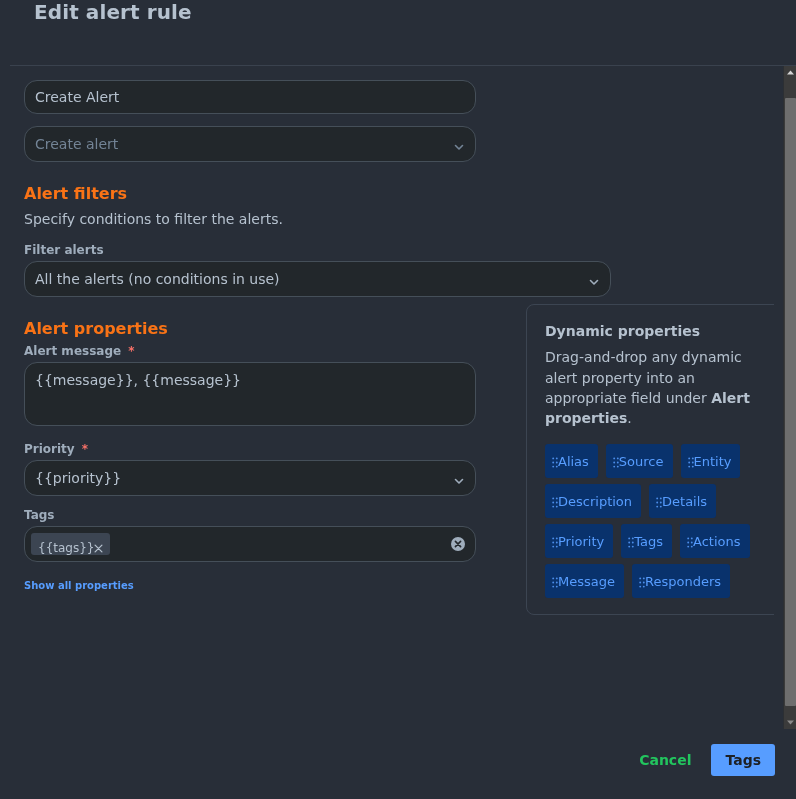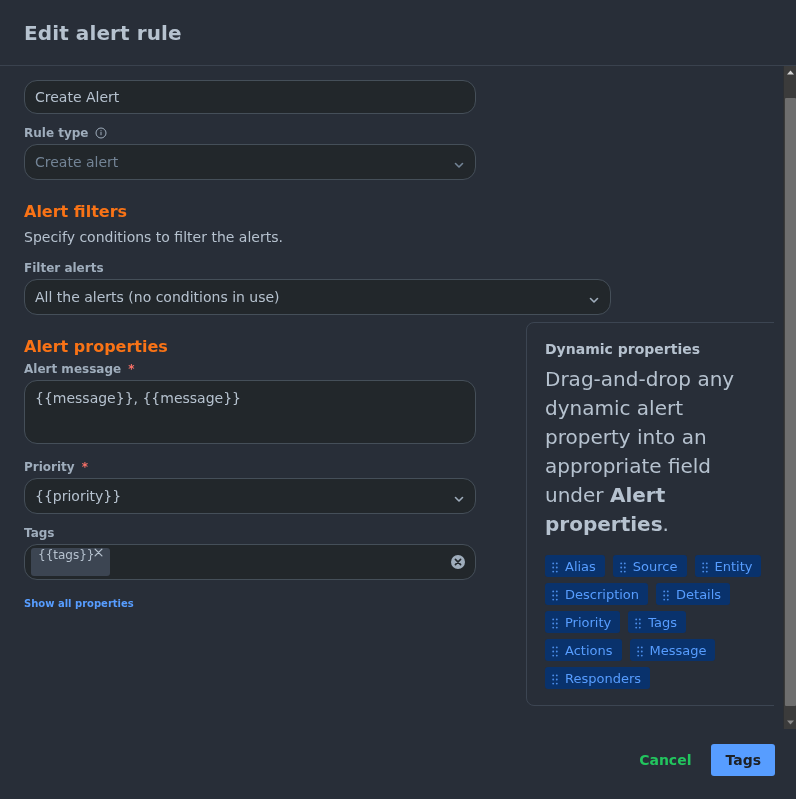--- a/index.html
+++ b/index.html
@@ -18,22 +18,22 @@
     flex-direction: column;
   }
 
   
   .dialog-header {
     height: 66px;
     flex: 0 0 66px;
     background: #282E38;
     border-bottom: 1px solid #3A424E;
     display: flex;
-    align-items: center;
     padding: 0 24px;
+    margin-left: 10px;
   }
   .dialog-title {
     font-size: 20px;
     font-weight: bold;
     color: #B6C2CF;
     letter-spacing: .1px;
   }
 
   
   .dialog-body {
@@ -141,23 +141,23 @@
   .tags-input {
     height: 36px;
     display: flex;
     align-items: center;
     padding: 0 34px 0 6px;
     position: relative;
   }
   .tag-chip {
     background: #3C4552;
     border-radius: 3px;
-    height: 28px;
+    height: 22px;
     display: inline-flex;
-    align-items: flex-start;
+    align-items: flex-end;
     padding: 0 7px;
     font-size: 12px;
     color: #B6C2CF;
   }
   .tag-x {
     font-size: 11px;
     color: #B6C2CF;
     cursor: pointer;
     line-height: 1;
   }
@@ -183,39 +183,38 @@
     padding: 18px 18px 16px 18px;
     background: transparent;
   }
   .dyn-title {
     font-size: 14px;
     font-weight: bold;
     color: #B6C2CF;
     margin: 0 0 8px 0;
   }
   .dyn-desc {
-    font-size: 20px;
+    font-size: 14px;
     color: #B6C2CF;
     line-height: 1.45;
     margin: 0 0 16px 0;
   }
   .dyn-desc b { font-weight: bold; }
   .chips {
     display: flex;
     flex-wrap: wrap;
     gap: 6px 8px;
   }
   .chip {
     background: #09326C;
     color: #579DFF;
     border-radius: 3px;
-    height: 22px;
+    height: 34px;
     display: inline-flex;
     align-items: center;
-    gap: 7px;
     padding: 0 9px 0 7px;
     font-size: 13px;
     cursor: grab;
     user-select: none;
   }
   .grip { width: 6px; height: 11px; flex: 0 0 6px; opacity: .85; }
 
   
   .dialog-footer {
     flex: 0 0 70px;
@@ -284,30 +283,20 @@
       <div class="cols">
 
         <div class="left-col">
 
           
           <input class="text-input" type="text" value="Create Alert" style="">
 
           <div class="gap-12"></div>
 
           
-          <div class="field-label">
-            <span>Rule type</span>
-            <span class="info-icon">
-              <svg viewBox="0 0 12 12" width="12" height="12">
-                <circle cx="6" cy="6" r="5" fill="none" stroke="#9FADBC" stroke-width="1"></circle>
-                <rect x="5.5" y="5" width="1" height="3.2" fill="#9FADBC"></rect>
-                <rect x="5.5" y="3.2" width="1" height="1.1" fill="#9FADBC"></rect>
-              </svg>
-            </span>
-          </div>
           <div class="select-wrap">
             <div class="select-input disabled">Create alert</div>
             <span class="chev">
               <svg viewBox="0 0 12 12" width="12" height="12">
                 <path d="M2.5 4.5 L6 8 L9.5 4.5" fill="none" stroke="#738496" stroke-width="1.6" stroke-linecap="round" stroke-linejoin="round"></path>
               </svg>
             </span>
           </div>
 
         </div>

